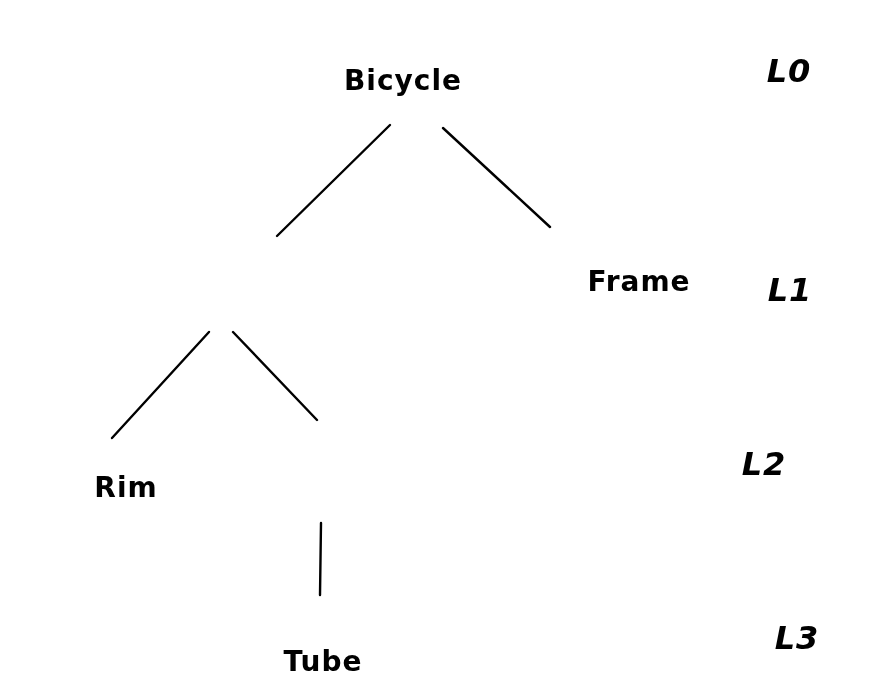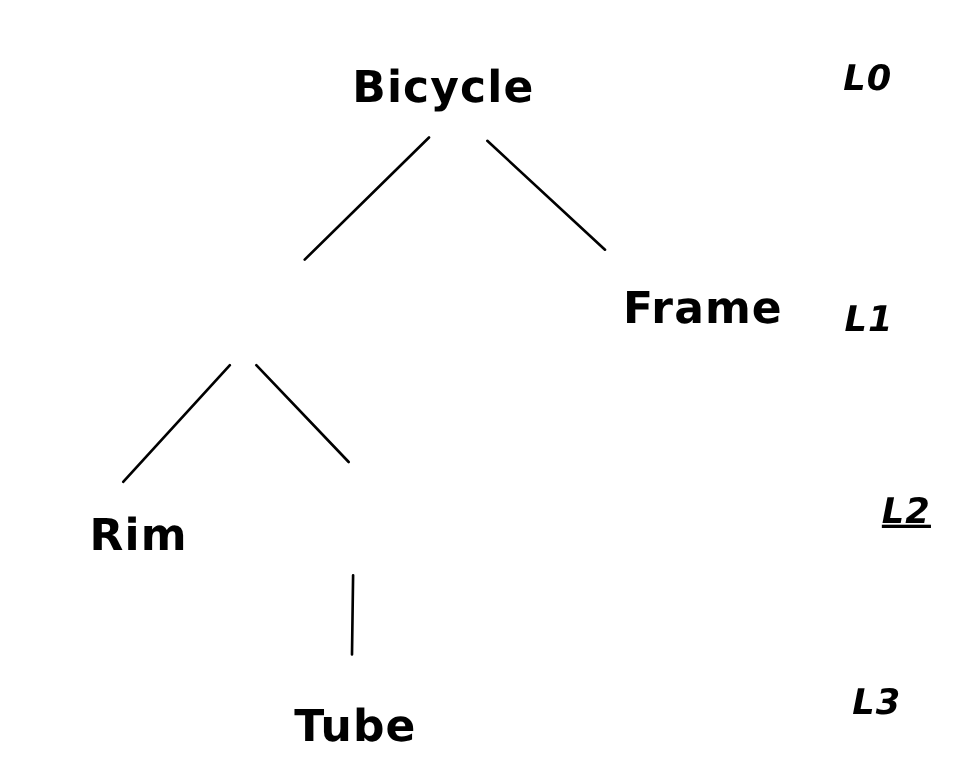--- a/index.html
+++ b/index.html
@@ -30,37 +30,37 @@
   }
   .node-label, .level-label {
     position: absolute;
     transform: translate(-50%, -50%);
     font-weight: bold;
     letter-spacing: 1px;
     white-space: nowrap;
     color: #000000;
   }
   .node-label {
-    font-size: 40px;
+    font-size: 28px;
   }
   .level-label {
     font-size: 32px;
     font-style: italic;
   }
   
   #node-bicycle { left: 403px; top:  80px; }
   #node-wheel   { left: 204px; top: 281px; }
   #node-frame   { left: 639px; top: 281px; }
   #node-rim     { left: 126px; top: 487px; }
   #node-tire    { left: 327px; top: 486px; }
   #node-tube    { left: 323px; top: 636px; margin-top: 25px; }
   
   #level-l0 { left: 789px; top:  71px; }
   #level-l1 { left: 790px; top: 290px; }
-  #level-l2 { left: 824px; top: 464px; text-decoration: underline; }
+  #level-l2 { left: 764px; top: 464px; }
   #level-l3 { left: 797px; top: 638px; }
 </style>
 </head>
 <body>
 
 <div id="canvas">
 
   <svg id="edges-svg" viewBox="0 0 870 690" xmlns="http://www.w3.org/2000/svg">
     <line x1="390" y1="125" x2="277" y2="236"></line>
     <line x1="443" y1="128" x2="550" y2="227"></line>

